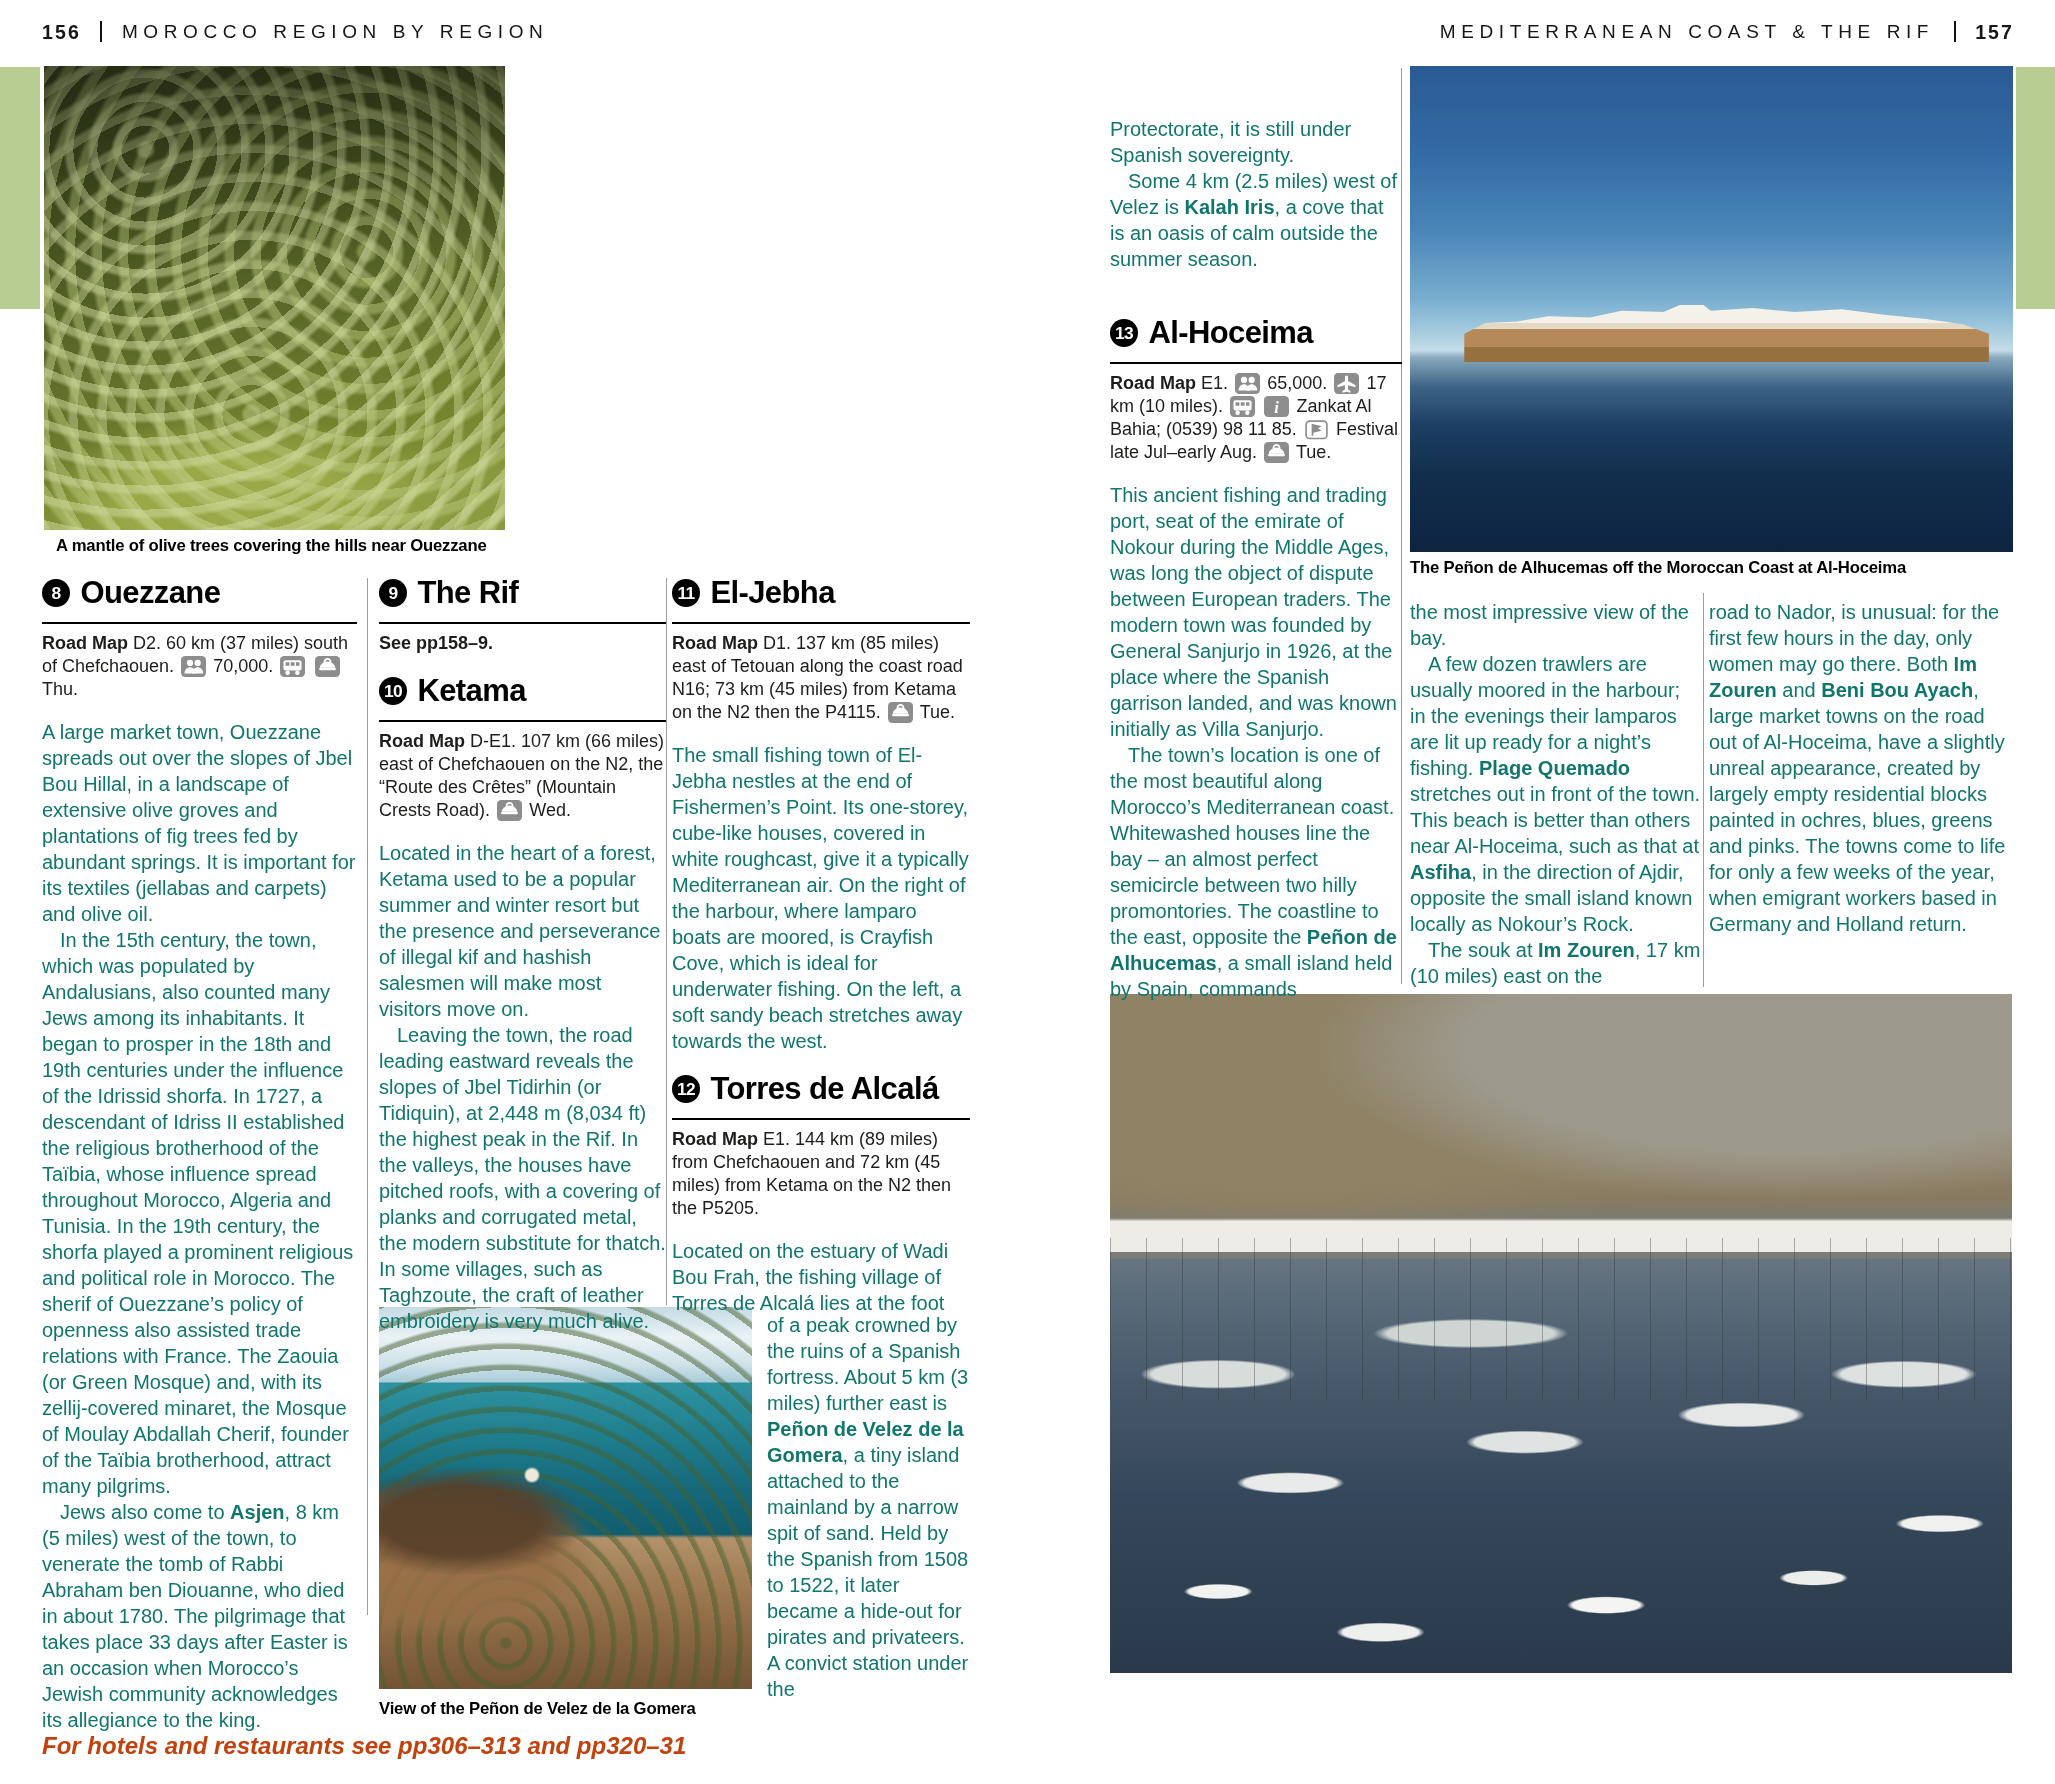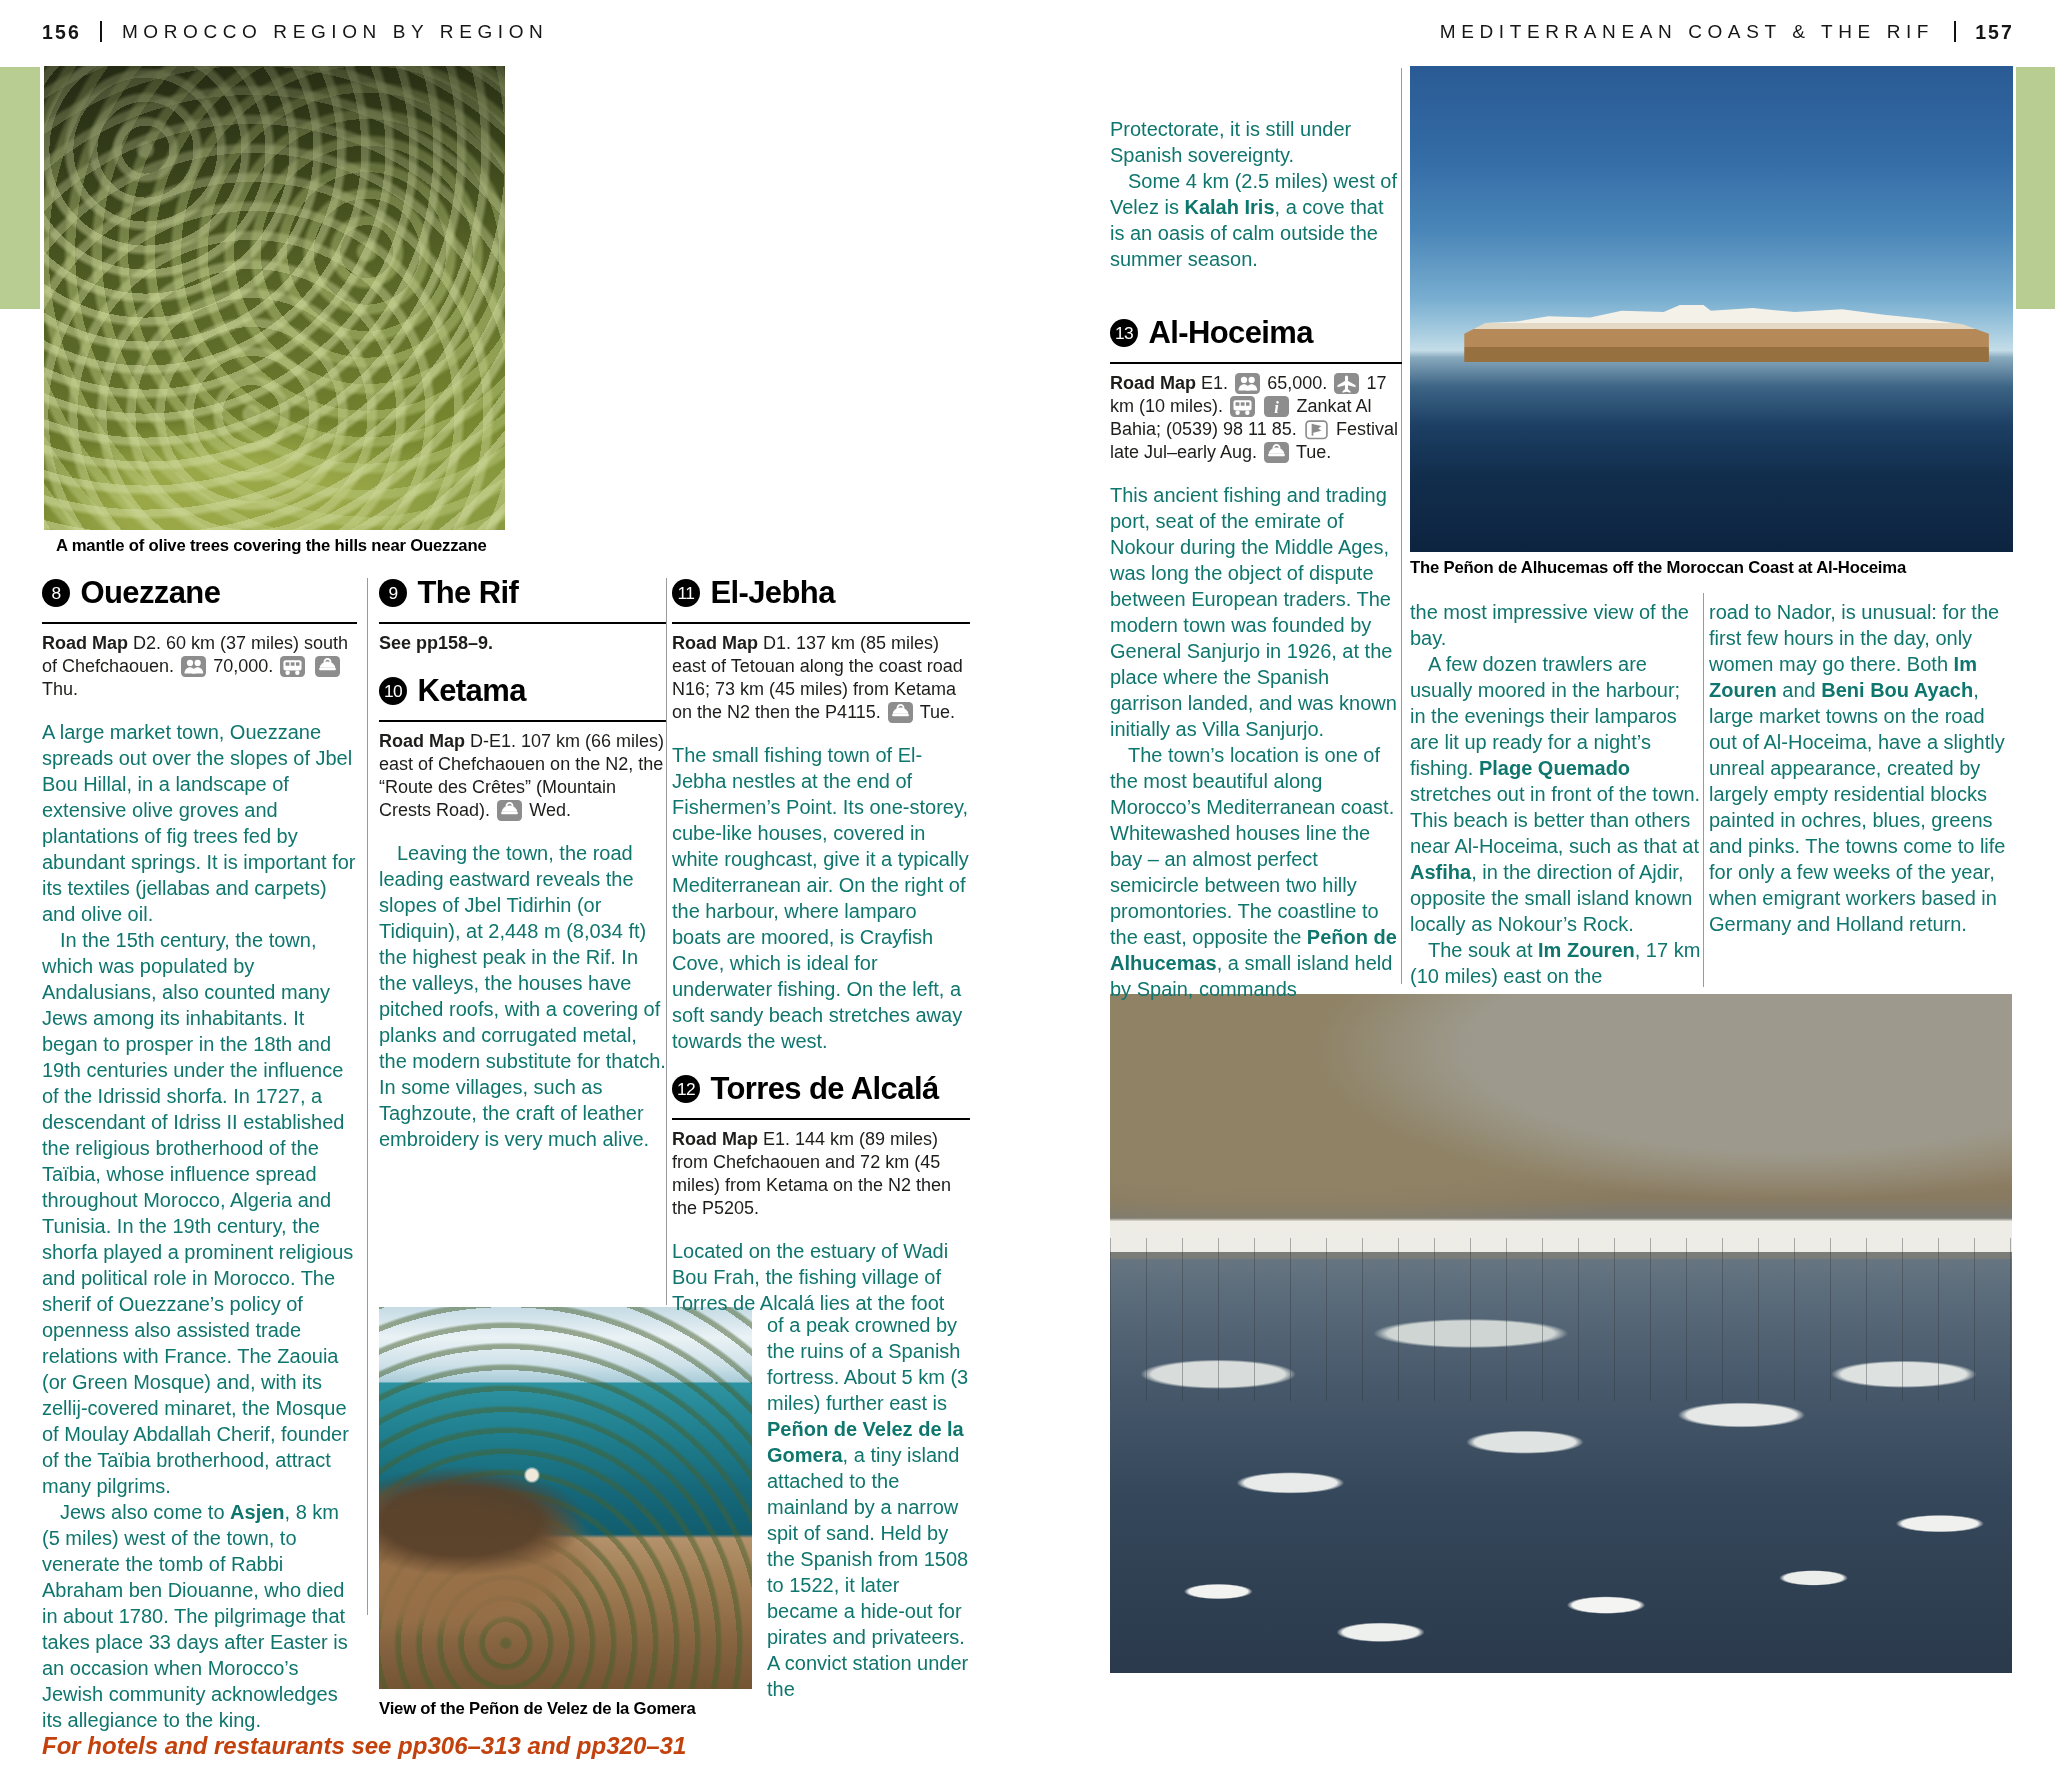--- a/index.html
+++ b/index.html
@@ -11,21 +11,21 @@
   .ph{position:absolute;top:21px;font-size:19px;letter-spacing:5.6px;color:#161616;white-space:nowrap;display:flex;align-items:flex-start;}
   .ph .pn{font-weight:700;letter-spacing:2.1px;font-size:19.5px;}
   .ph .hsep{display:inline-block;width:2.1px;height:21px;background:#111;margin:0 19.5px;}
   .ph .ht{font-weight:500;}
 
   .photo{position:absolute;}
   .cap{position:absolute;font-weight:700;font-size:16.7px;letter-spacing:-0.2px;color:#000;white-space:nowrap;}
 
   .sec{position:absolute;}
   .h{display:flex;align-items:center;gap:10.4px;font-size:31px;font-weight:700;letter-spacing:-0.6px;margin:0;color:#000;}
-  .badge{flex:0 0 auto;width:28px;height:28px;border-radius:50%;background:#000;color:#fff;font-size:17.4px;font-weight:400;display:flex;align-items:center;justify-content:center;}
+  .badge{flex:0 0 auto;width:28px;height:28px;border-radius:50%;background:#000;color:#fff;font-size:17.4px;font-weight:700;display:flex;align-items:center;justify-content:center;}
   .rule{border:0;border-top:2.1px solid #000;margin:11px 0 8.4px 0;}
   .info{font-size:18px;line-height:23px;margin:0;color:#1d1d1b;}
   .body{margin-top:18px;}
   .bp{font-size:20px;line-height:26px;margin:0;color:#0f766e;}
   .bp.ind{text-indent:18px;}
   .run-b{font-weight:700;}
   .run-i{}
 
   .icn{display:inline-block;width:25px;height:21.6px;background:#8d8d8d;border-radius:4.2px;vertical-align:-4.9px;margin:0 2.1px;overflow:hidden;}
   .icn svg{width:100%;height:100%;display:block;}
@@ -167,20 +167,21 @@
       <span class="badge">10</span>
       <span>Ketama</span>
     </h2>
     <div class="rule"></div>
     <p class="info"><span class="run-b">Road Map </span><span>D-E1. 107 km (66 miles) east of Chefchaouen on the N2, the “Route des Crêtes” (Mountain Crests Road). </span><span class="icn"><svg viewBox="0 0 36 31">
             <path fill="#fff" d="M7 17a11 9 0 0 1 22 0z"></path>
             <rect x="6" y="17" width="24" height="3.4" rx="1.2" fill="#fff"></rect>
             <path d="M13.5 9.5a4.5 5.5 0 0 1 9 0" stroke="#fff" stroke-width="2.6" fill="none"></path>
           </svg></span><span> Wed.</span></p>
     <div class="body">
+        <p class="bp"><span>Located in the heart of a forest, Ketama used to be a popular summer and winter resort but the presence and perseverance of illegal kif and hashish salesmen will make most visitors move on.</span></p>
         <p class="bp ind"><span>Leaving the town, the road leading eastward reveals the slopes of Jbel Tidirhin (or Tidiquin), at 2,448 m (8,034 ft) the highest peak in the Rif. In the valleys, the houses have pitched roofs, with a covering of planks and corrugated metal, the modern substitute for thatch. In some villages, such as Taghzoute, the craft of leather embroidery is very much alive.</span></p>
       </div>
   </section>
 
   <section class="sec" style="left:672px;top:575px;width:298px;">
     <h2 class="h">
       <span class="badge">11</span>
       <span>El-Jebha</span>
     </h2>
     <div class="rule"></div>

